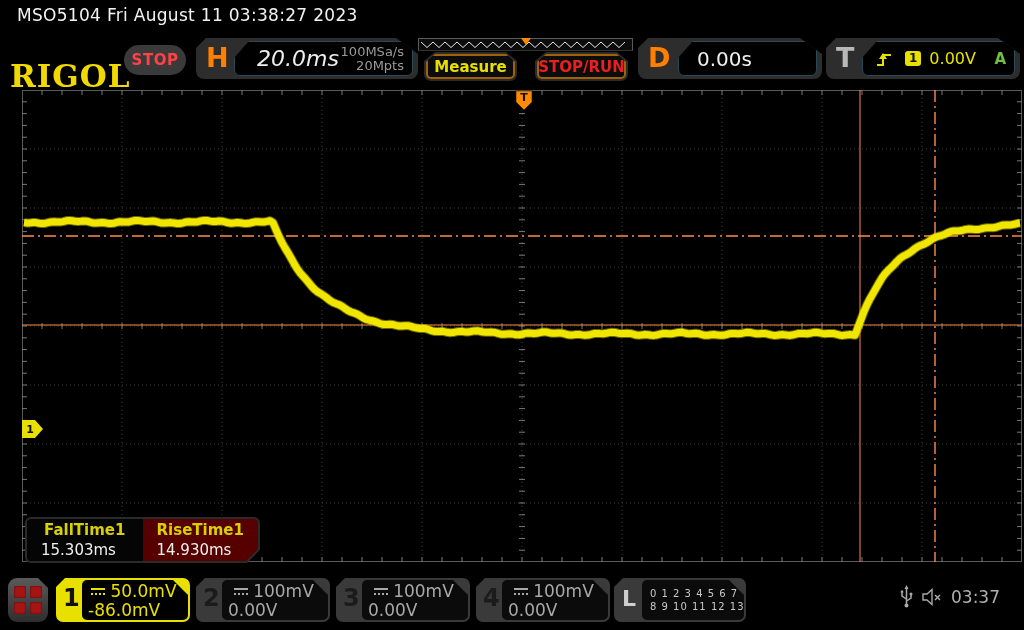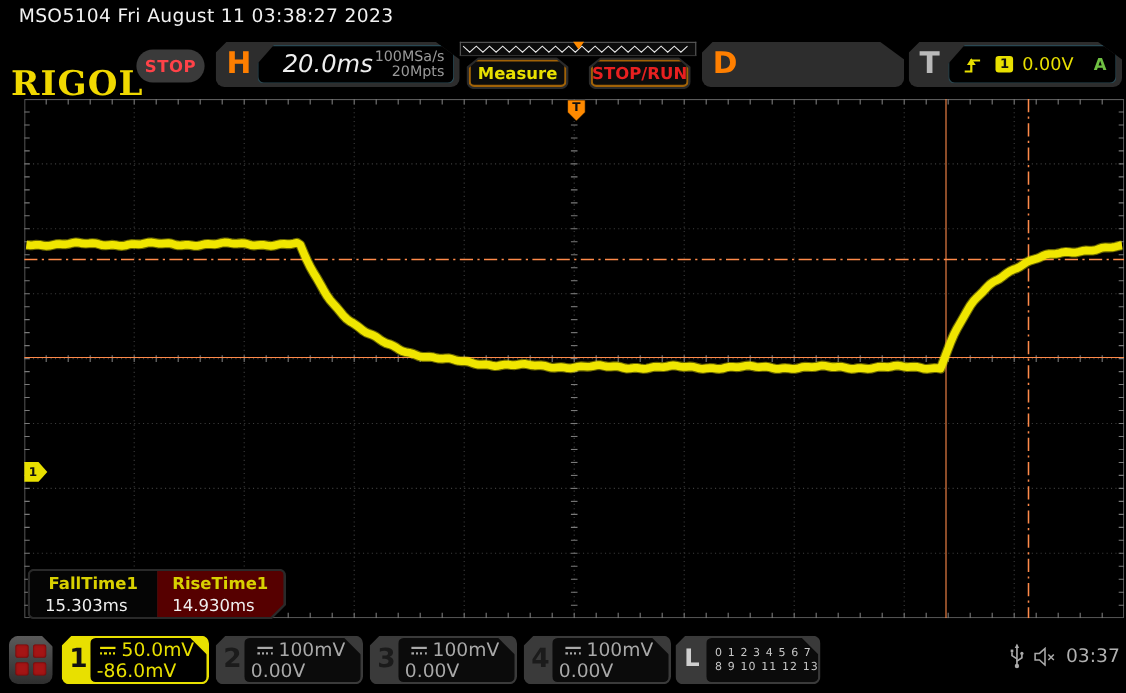--- a/index.html
+++ b/index.html
@@ -72,21 +72,21 @@
   .ch-gray .num { color:#1b1b1b; }
   .ch-gray .panel { background:#0b0b0b; color:#a9a9a9; }
 
   .dcicon { display:inline-block; width:14px; height:8px; border-top:2px solid; position:relative; }
   .dcicon::after { content:""; position:absolute; left:0; top:3px; width:14px; height:2px; background-image:repeating-linear-gradient(90deg,currentColor 0 2px,transparent 2px 4px); }
 
   .l-blk { position:absolute; left:614px; top:578px; width:132px; height:44px; background:#3a3a3a; border-radius:7px; clip-path:polygon(9px 0,100% 0,100% 100%,0 100%,0 9px); }
   .l-blk .num { position:absolute; left:8px; top:8px; font-size:22px; font-weight:bold; color:#cfcfcf; }
   .l-blk .panel { position:absolute; left:28px; top:2px; right:2px; bottom:2px; background:#0b0b0b; border-radius:5px; clip-path:polygon(0 0,calc(100% - 15px) 0,100% 15px,100% 100%,0 100%); color:#c8c8c8; font-size:10px; letter-spacing:1px; display:flex; flex-direction:column; justify-content:center; padding-left:8px; line-height:13px; white-space:nowrap; }
 
-  .status { position:absolute; right:6px; top:585px; display:flex; align-items:center; gap:8px; color:#b0b0b0; }
+  .status { position:absolute; right:24px; top:585px; display:flex; align-items:center; gap:8px; color:#b0b0b0; }
   .time { font-size:17px; }
 </style>
 </head>
 <body>
 
 <div class="titlebar">MSO5104  Fri August 11 03:38:27 2023</div>
 
 <div class="logo">RIGOL</div>
 <div class="stop-oval">STOP</div>
 
@@ -110,20 +110,23 @@
 
 <div class="btn-outer measure-btn">
   <div class="btn-inner">Measure</div>
 </div>
 <div class="btn-outer stoprun-btn">
   <div class="btn-inner">STOP/RUN</div>
 </div>
 
 <div class="blk d-blk">
   <span class="blk-letter orange">D</span>
+  <div class="inset">
+      <span class="d-val">0.00s</span>
+    </div>
 </div>
 
 <div class="blk t-blk">
   <span class="blk-letter gray-letter">T</span>
   <div class="inset">
     <svg width="18" height="18" viewBox="0 0 18 18">
       <polyline points="2,15 8,15 8,5 16,5" fill="none" stroke="#e8e000" stroke-width="2"></polyline>
       <polygon points="4,9 12,9 8,3" fill="#e8e000"></polygon>
     </svg>
     <span class="t-ch-badge">1</span>

